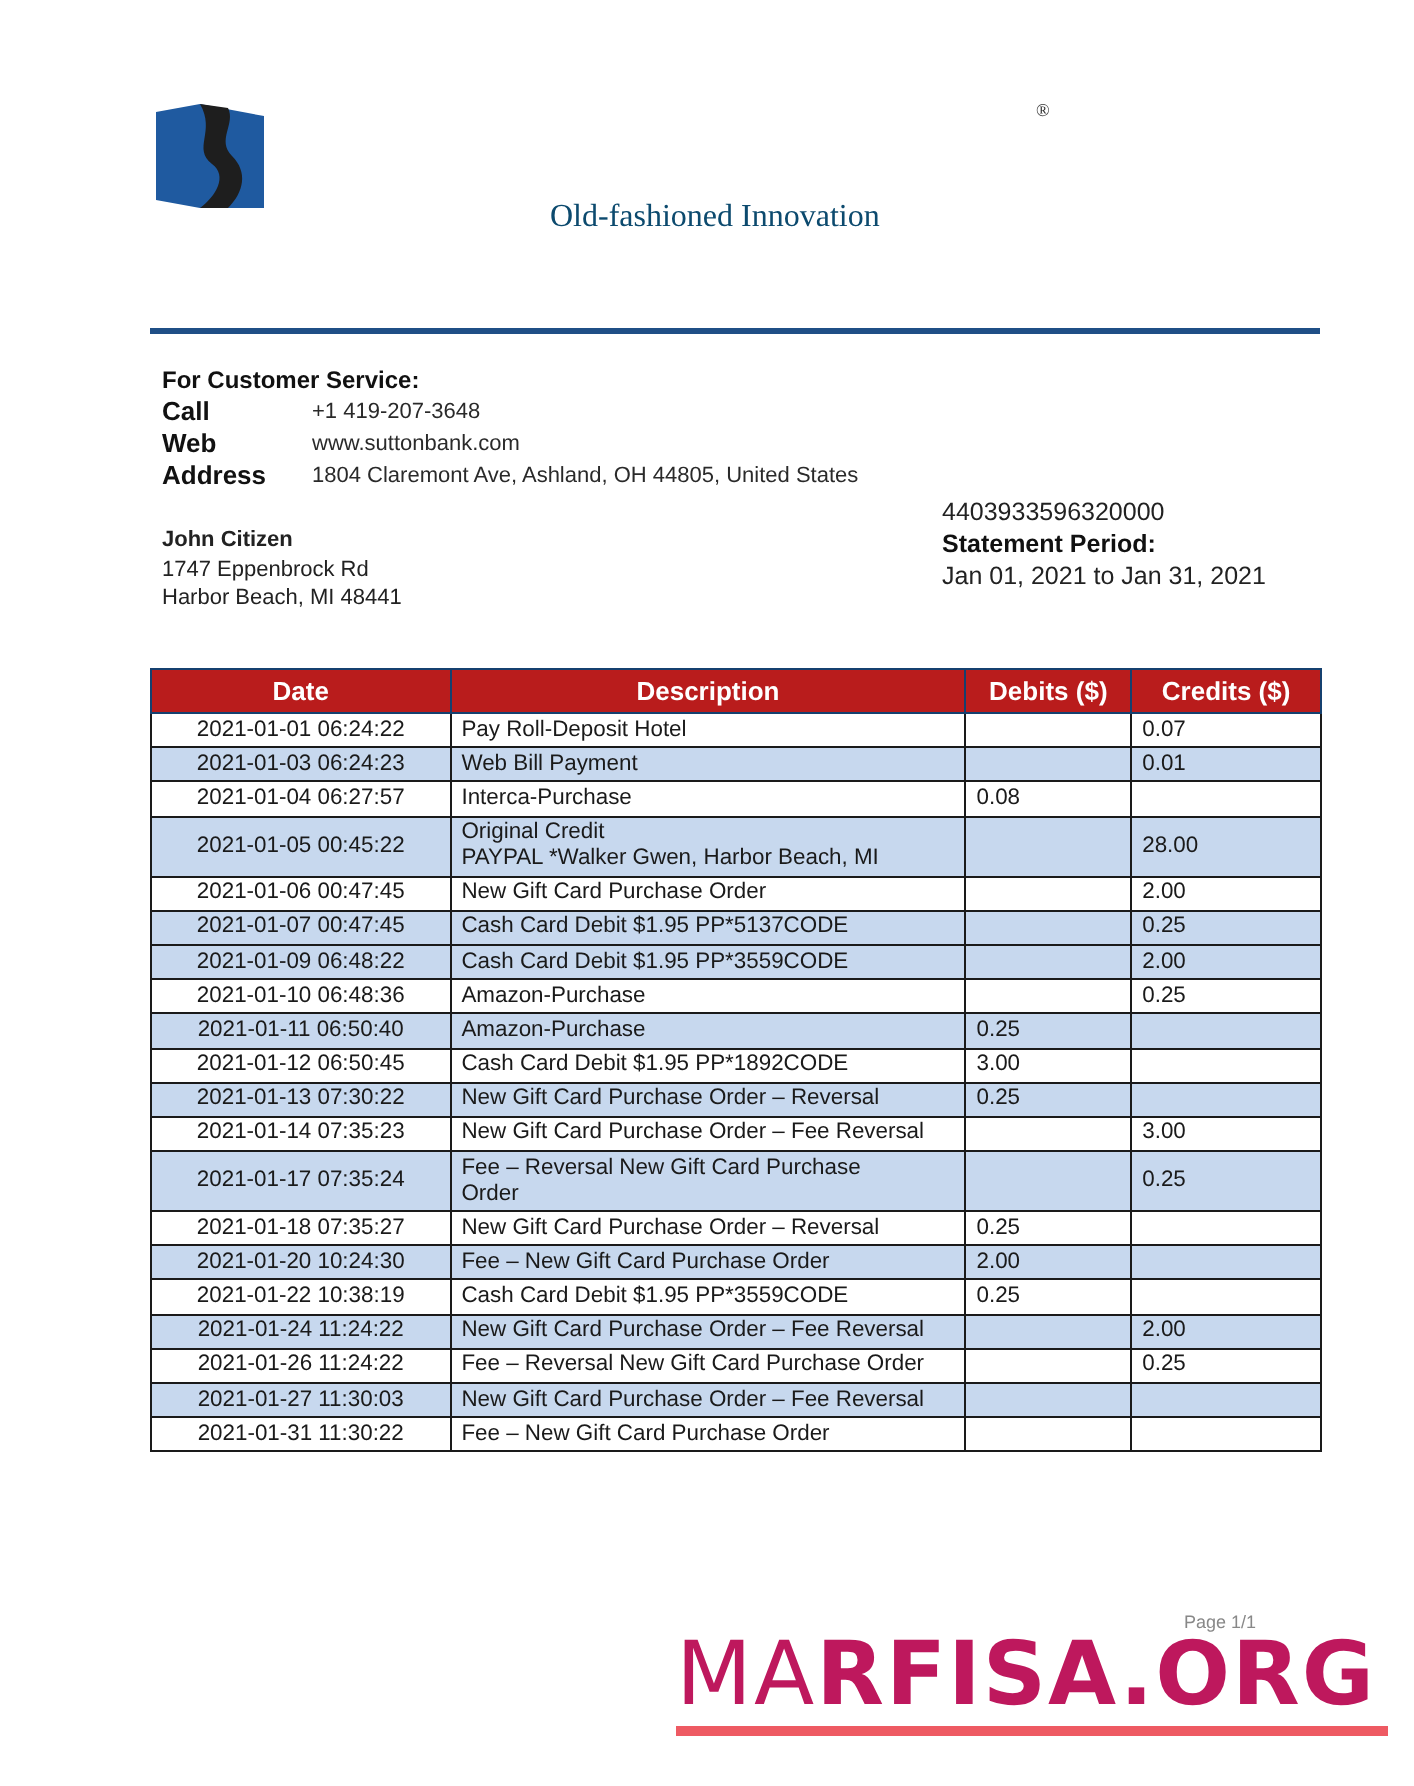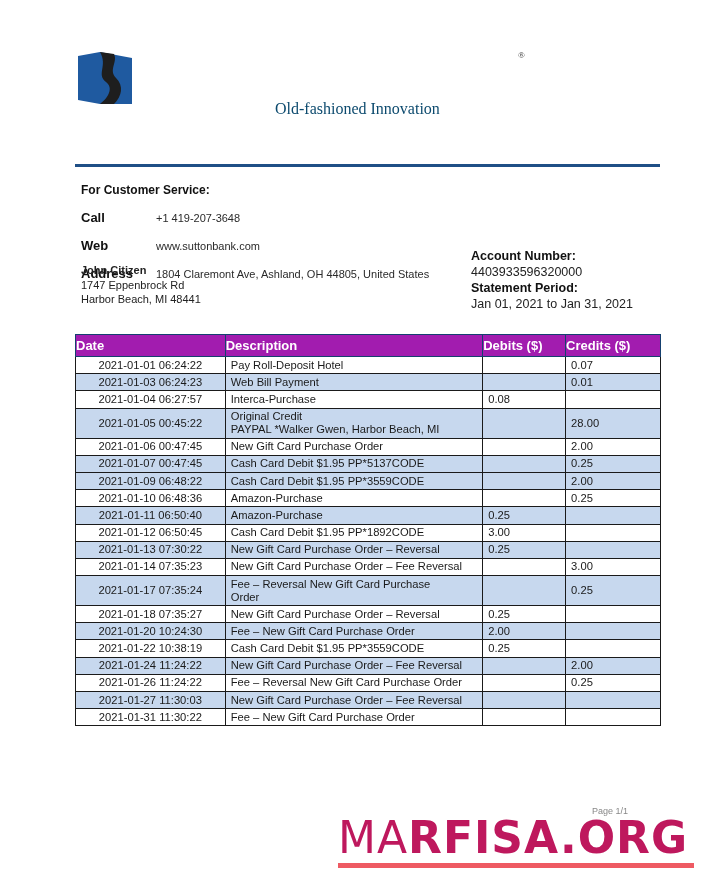--- a/index.html
+++ b/index.html
@@ -14,34 +14,34 @@
     .logo-word .bank { font-style: italic; }
     .logo-reg { position: absolute; left: 440px; top: 2px; font-size: 9px; color: #333; font-family: "Liberation Serif", serif; }
     .logo-tagline { position: absolute; left: 197px; top: 52px; font-family: "Liberation Serif", "DejaVu Serif", serif;
                     font-size: 16px; color: #0c4a6e; white-space: nowrap; }
 
     .rule { position: absolute; left: 75px; top: 164px; width: 585px; height: 3px; background: #1f4f86; }
 
     
     .svc { position: absolute; left: 81px; top: 182px; font-size: 12px; line-height: 16px; }
     .svc-title { font-weight: bold; color: #111; }
-    .svc-row { display: flex; height: 16px; margin-top: 12px; }
+    .svc-row { display: flex; height: 16px; }
     .svc-label { width: 75px; font-weight: bold; font-size: 13px; color: #111; }
     .svc-value { color: #2a2a2a; font-size: 11px; }
 
     .cust { position: absolute; left: 81px; top: 263px; font-size: 11px; line-height: 14px; color: #222; }
     .cust-name { font-weight: bold; font-size: 11px; margin-bottom: 1px; }
 
     .acct { position: absolute; left: 471px; top: 248px; font-size: 12.5px; line-height: 16px; color: #222; }
     .acct .lbl { font-weight: bold; color: #111; }
 
     
     table.txn { position: absolute; left: 75px; top: 334px; width: 586px; border-collapse: collapse; font-size: 11.2px; }
-    table.txn th { background: #a21caf; color: #ffffff; font-weight: bold; font-size: 13px; height: 22px;
-                   border: 1px solid #15406f; text-align: left; }
+    table.txn th { background: #b91c1c; color: #ffffff; font-weight: bold; font-size: 13px; height: 22px;
+                   border: 1px solid #15406f; text-align: center; }
     table.txn td { border: 1px solid #1a1a1a; padding: 0 5px; height: 17.2px; color: #1a1a1a; vertical-align: middle; line-height: 13px; }
     table.txn td.date { text-align: center; width: 150px; }
     table.txn td.desc { width: 258px; }
     table.txn td.deb { width: 83px; margin-left: 44px; }
     table.txn td.cred { width: 95px; }
     table.txn tr.shade td { background: #c7d8ee; }
     table.txn tr.tall td { height: 30px; }
 
     .page-num { position: absolute; left: 592px; top: 806px; font-size: 9px; color: #888; }
 
@@ -81,21 +81,20 @@
   </div>
 </div>
 
 <div class="cust">
   <div class="cust-name">John Citizen</div>
   <div>1747 Eppenbrock Rd</div>
   <div>Harbor Beach, MI 48441</div>
 </div>
 
 <div class="acct">
-  <div class="lbl">Account Number:</div>
   <div>4403933596320000</div>
   <div class="lbl">Statement Period:</div>
   <div>Jan 01, 2021 to Jan 31, 2021</div>
 </div>
 
 <table class="txn">
   <thead>
     <tr>
       <th>Date</th>
       <th>Description</th>

